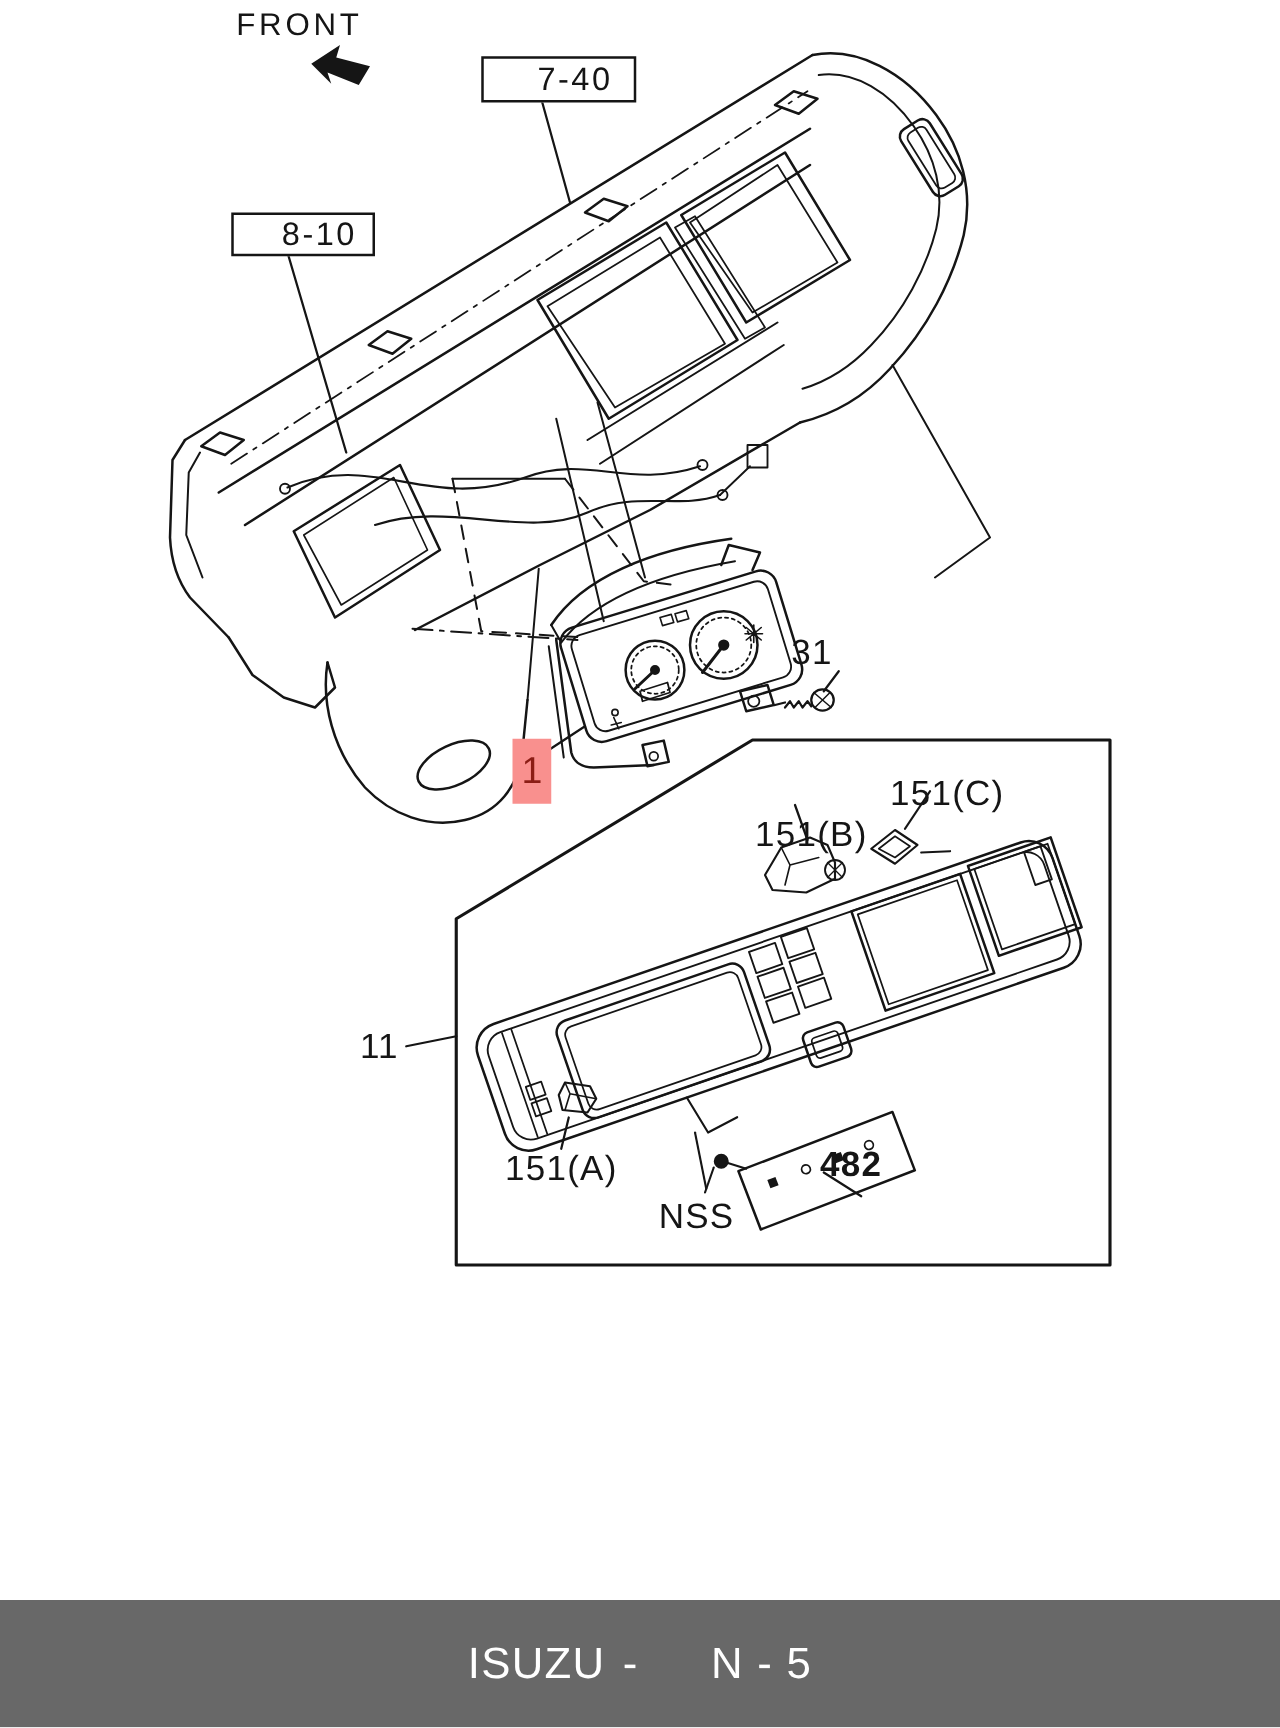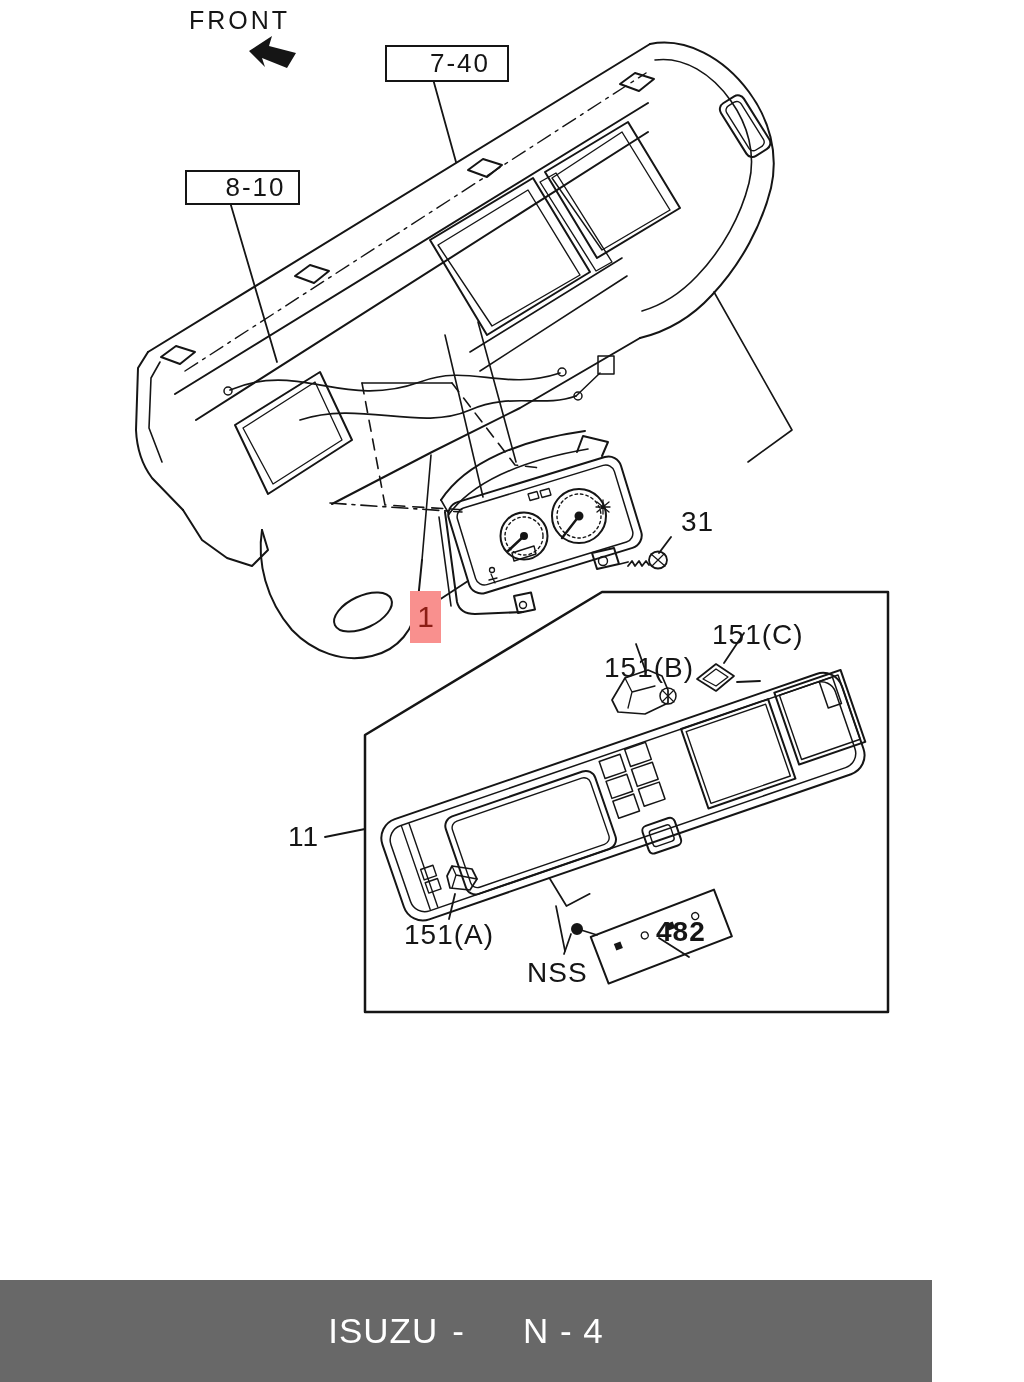--- a/index.html
+++ b/index.html
@@ -15,21 +15,21 @@
   .refbox{
     position:absolute;border:2.5px solid #151515;background:#fff;
     display:flex;align-items:center;justify-content:center;
     font-size:26px;letter-spacing:2px;color:#151515;padding-left:26px;
   }
   .hl{
     position:absolute;display:flex;align-items:center;justify-content:center;
     font-size:30px;
   }
   #footer{
-    position:absolute;left:0;top:1280px;width:932px;height:102px;
+    position:absolute;left:0;top:1280px;width:1024px;height:102px;
     display:flex;align-items:center;justify-content:center;gap:14px;
     font-size:35px;letter-spacing:1px;
   }
   #footer .gap{width:30px;}
   .front{
     position:absolute;font-size:25px;letter-spacing:3px;color:#151515;
   }
 </style>
 </head>
 <body>
@@ -224,36 +224,36 @@
       </g>
     </g>
   </svg>
 
   <div class="front" style="left:189px;top:6px;">FRONT</div>
 
   <div class="refbox" style="left:385px;top:45px;width:94px;height:33px;">7-40</div>
 
   <div class="refbox" style="left:185px;top:170px;width:85px;height:31px;">8-10</div>
 
-  <div class="lbl" style="left:681px;top:508px;">31</div>
+  <div class="lbl" style="left:633px;top:508px;">31</div>
 
   <div class="hl" style="left:410px;top:591px;width:31px;height:52px;background:#f9908e;color:#8b1d15;">1</div>
 
   <div class="lbl" style="left:288px;top:823px;">11</div>
 
   <div class="lbl" style="left:604px;top:610px;margin-top:44px;">151(B)</div>
 
   <div class="lbl" style="left:712px;top:621px;">151(C)</div>
 
   <div class="lbl" style="left:404px;top:921px;">151(A)</div>
 
   <div class="lbl" style="left:527px;top:959px;">NSS</div>
 
   <div class="lbl" style="left:656px;top:918px;font-weight:bold;">482</div>
 
   <div id="footer" style="background:#686868;color:#ffffff;">
     <span>ISUZU</span>
     <span>-</span>
     <span class="gap"></span>
-    <span>N - 4</span>
+    <span>N - 5</span>
   </div>
 
 </div>
 
 </body></html>

